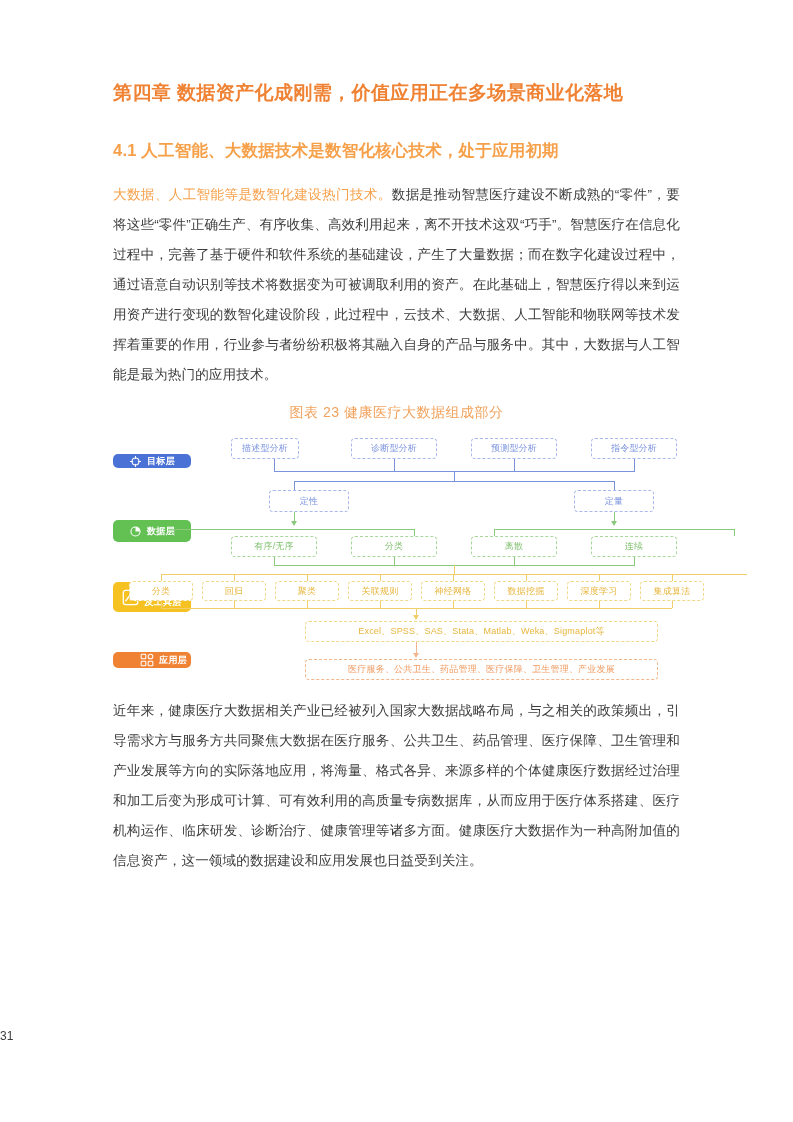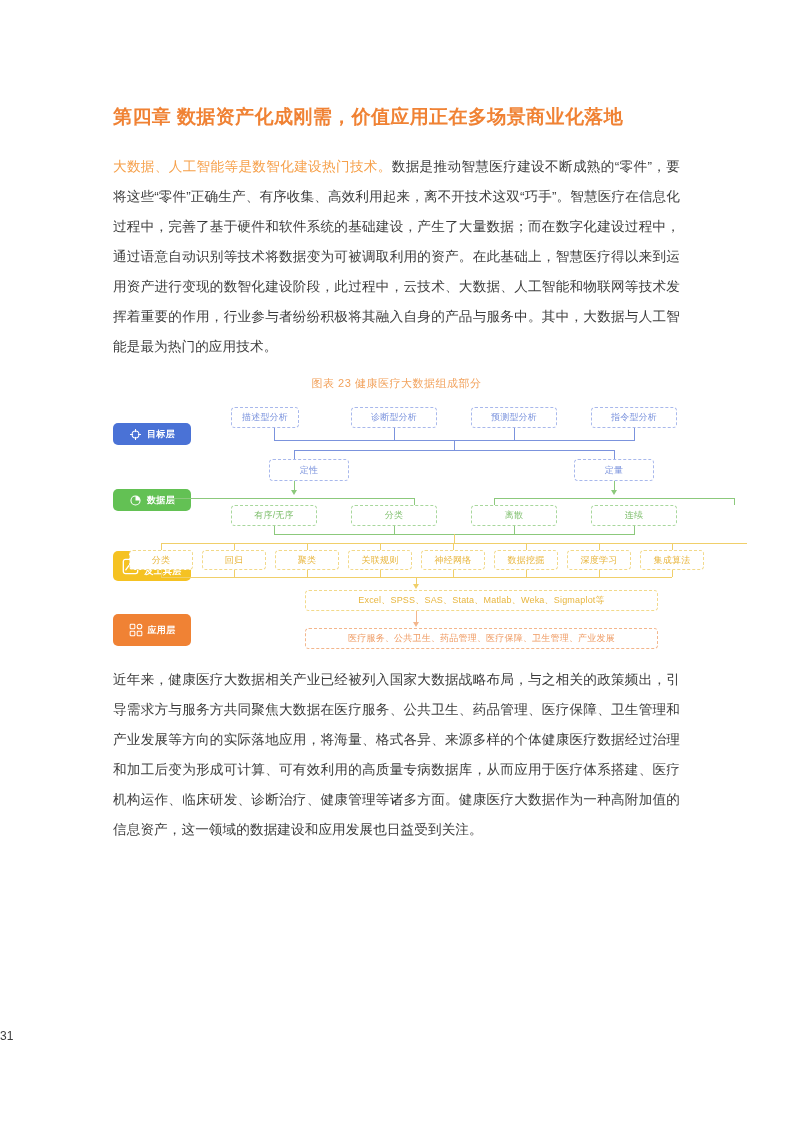--- a/index.html
+++ b/index.html
@@ -25,21 +25,21 @@
   }
 
   
   .chapter-title {
     font-size: 19px;
     font-weight: bold;
     color: #f08234;
     line-height: 38px;
     letter-spacing: 0.4px;
     margin: 0;
-    padding-top: 98px;
+    padding-top: 74px;
   }
   .section-title {
     font-size: 16.5px;
     font-weight: bold;
     color: #f6a04a;
     line-height: 28px;
     margin: 0;
     padding-top: 24px;
     letter-spacing: 0.2px;
   }
@@ -59,21 +59,21 @@
   .lead {
     color: #f6a04a;
   }
 
   
   .figure-wrap {
     margin-top: 14px;
   }
   .fig-caption {
     text-align: center;
-    font-size: 11px;
+    font-size: 14px;
     color: #f2a25c;
     letter-spacing: 0.5px;
     margin-bottom: 8px;
   }
   .diagram {
     position: relative;
     width: 567px;
     height: 252px;
   }
 
@@ -89,24 +89,24 @@
     display: flex;
     align-items: center;
     justify-content: center;
     gap: 5px;
     letter-spacing: 0.3px;
     box-sizing: border-box;
     padding: 0 4px;
   }
   .badge svg { display:block; flex: 0 0 auto; }
   .badge .btxt { white-space: pre-line; line-height: 11px; text-align: left;}
-  .badge-goal    { top: 24px;  height: 22px; background: #4a72d6; }
+  .badge-goal    { top: 24px;  height: 14px; background: #4a72d6; }
   .badge-data    { top: 90px;  height: 22px; background: #63c154; }
   .badge-method  { top: 152px; height: 30px; background: #f5c222; }
-  .badge-app     { top: 215px; height: 32px; background: #f08234; }
+  .badge-app     { top: 222px; height: 16px; background: #f08234; justify-content: flex-end; }
 
   
   .node {
     position: absolute;
     box-sizing: border-box;
     border: 1.2px dashed #9aa9e8;
     border-radius: 4px;
     font-size: 9px;
     color: #6f8fd8;
     display: flex;
@@ -161,20 +161,21 @@
     color: #3c3c3c;
   }
 </style>
 </head>
 <body>
 
 <div class="page">
 
   <h1 class="chapter-title">第四章 数据资产化成刚需，价值应用正在多场景商业化落地</h1>
 
+  <h2 class="section-title">4.1 人工智能、大数据技术是数智化核心技术，处于应用初期</h2>
 
   <p class="para p1">
     <span class="lead">大数据、人工智能等是数智化建设热门技术。</span><span>数据是推动智慧医疗建设不断成熟的“零件”，要将这些“零件”正确生产、有序收集、高效利用起来，离不开技术这双“巧手”。智慧医疗在信息化过程中，完善了基于硬件和软件系统的基础建设，产生了大量数据；而在数字化建设过程中，通过语意自动识别等技术将数据变为可被调取利用的资产。在此基础上，智慧医疗得以来到运用资产进行变现的数智化建设阶段，此过程中，云技术、大数据、人工智能和物联网等技术发挥着重要的作用，行业参与者纷纷积极将其融入自身的产品与服务中。其中，大数据与人工智能是最为热门的应用技术。</span>
   </p>
 
 
   <div class="figure-wrap">
     <div class="fig-caption">图表 23   健康医疗大数据组成部分</div>
 
     <div class="diagram">

